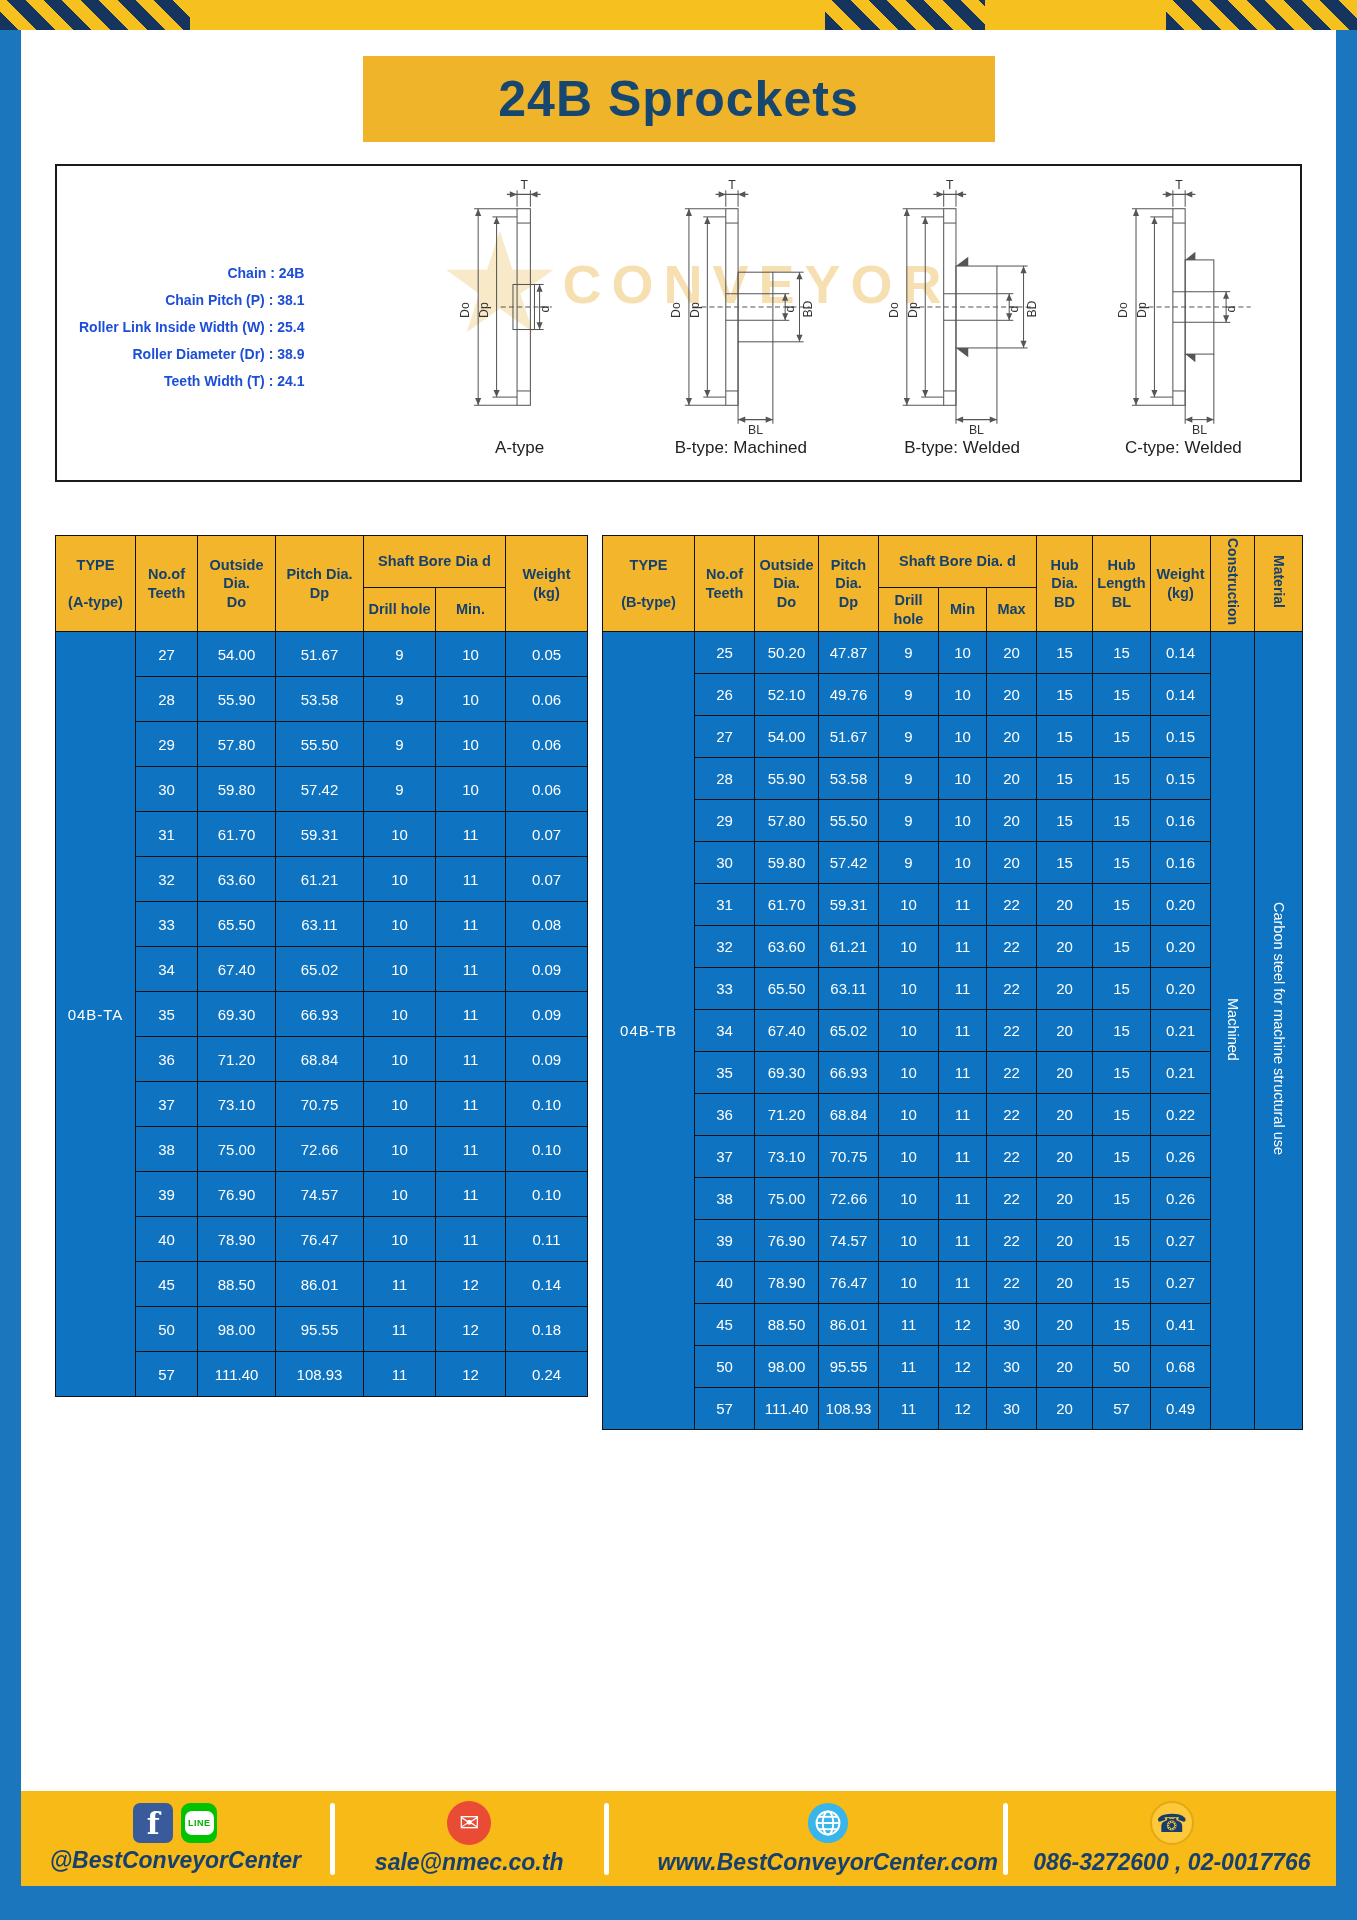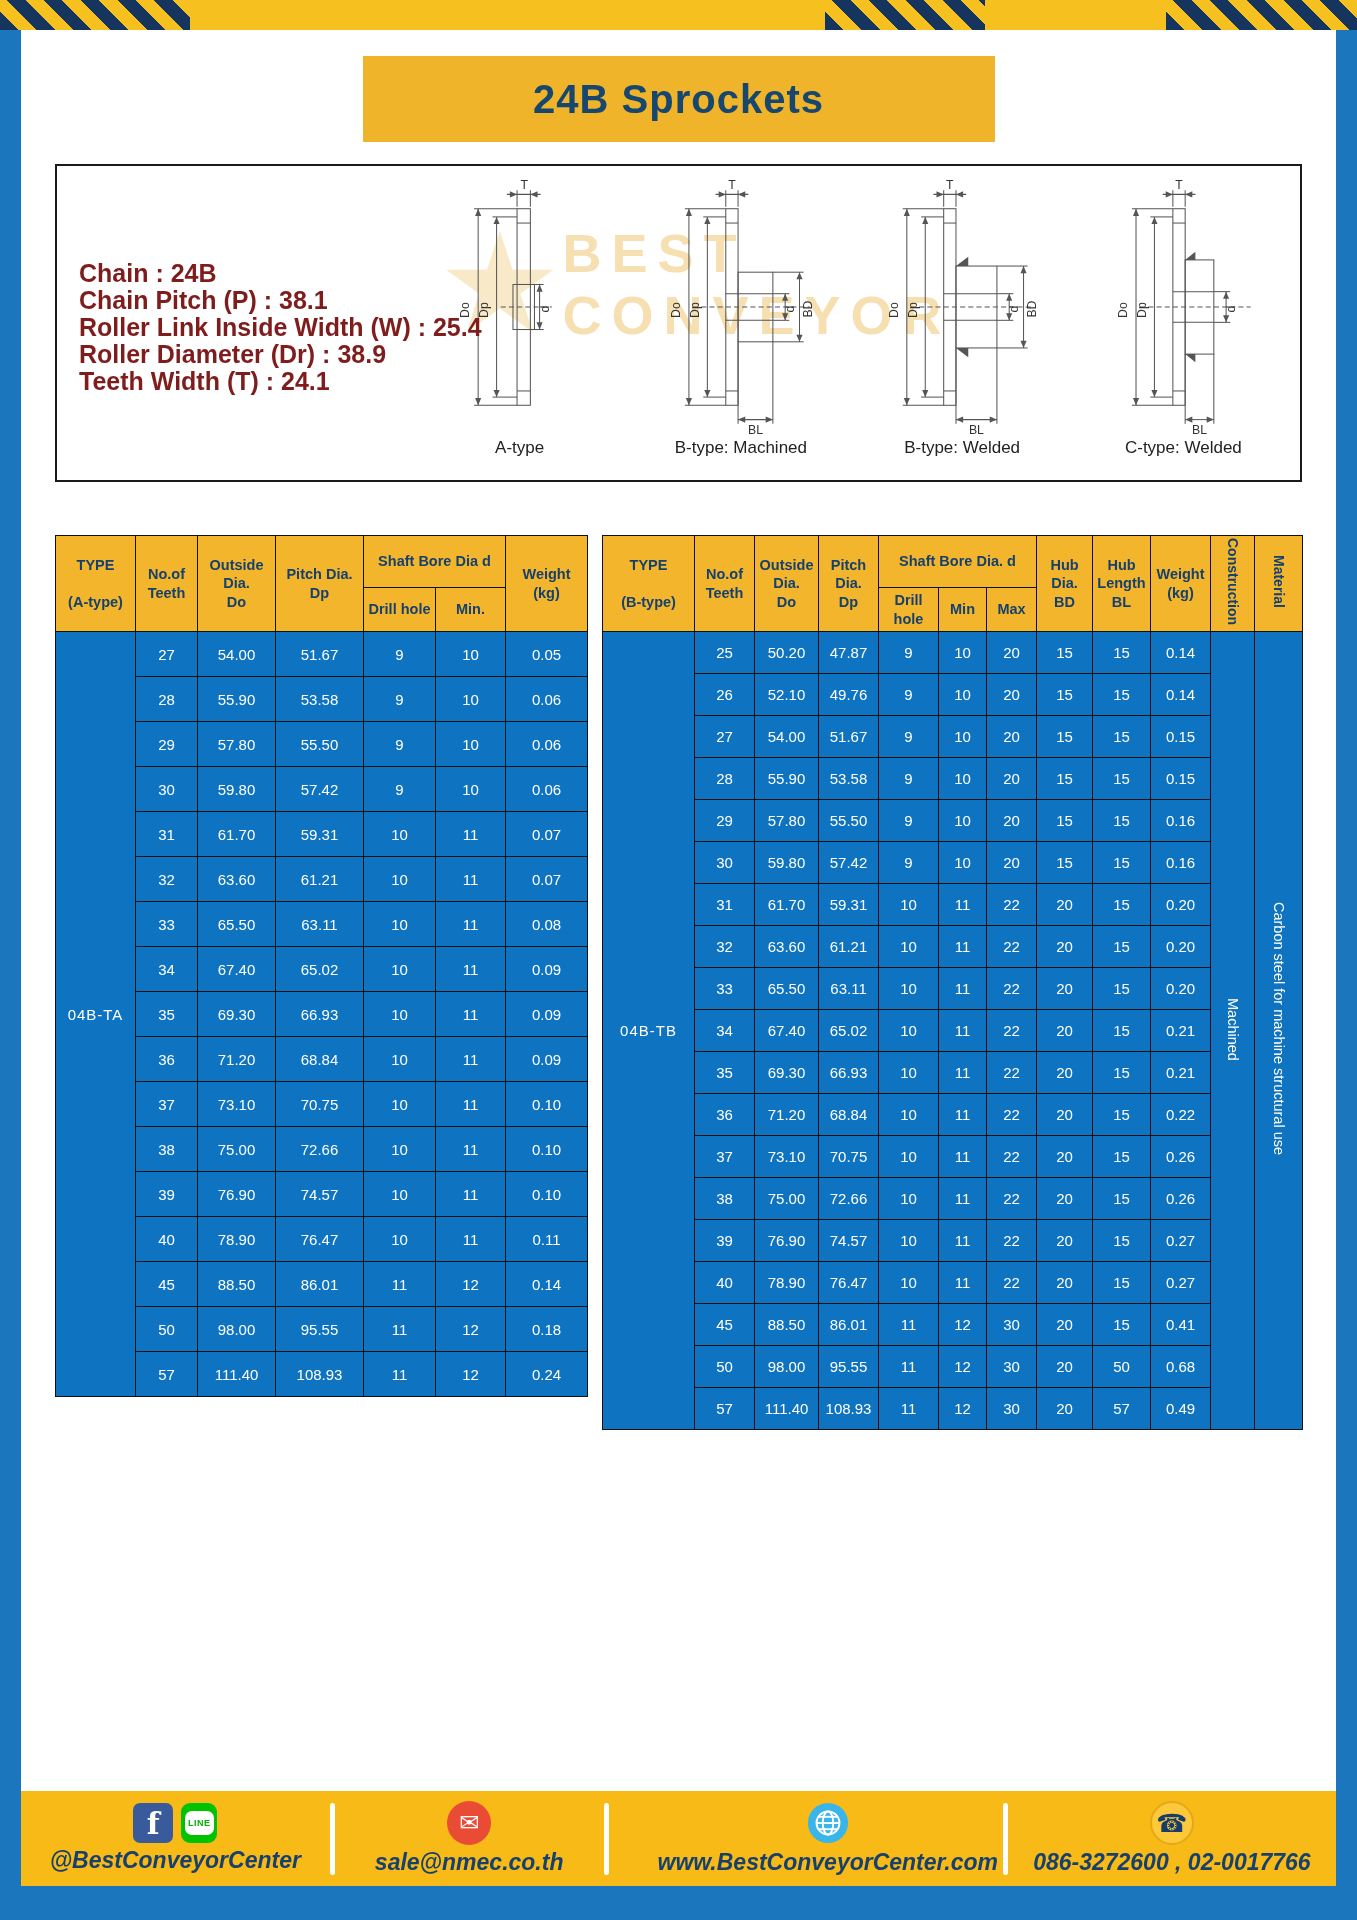--- a/index.html
+++ b/index.html
@@ -10,26 +10,26 @@
   .hazard { position:absolute; top:0; left:0; width:100%; height:30px; display:flex; }
   .hz-stripe { background:repeating-linear-gradient(45deg,#16355e 0 13px,#f6c01e 13px 26px); }
   .hz-solid  { background:#f6c01e; }
 
   
   .page { position:absolute; top:30px; left:21px; right:21px; bottom:34px; background:#ffffff; }
 
   
   .title-banner { width:632px; height:86px; margin:26px auto 0; background:#f0b42a;
     display:flex; align-items:center; justify-content:center; }
-  .title-banner span { font-size:40px; font-weight:800; color:#17476f; letter-spacing:1px; }
+  .title-banner span { font-size:50px; font-weight:800; color:#17476f; letter-spacing:1px; }
 
   
   .spec-panel { position:relative; margin:22px 34px 0; height:318px; border:2px solid #1a1a1a; background:#fff; overflow:hidden; }
   .spec-lines { position:absolute; left:22px; top:94px; z-index:2; }
-  .spec-lines div { font-size:25px; font-weight:700; color:#7f1d1d; line-height:27px; white-space:nowrap; }
+  .spec-lines div { font-size:14px; font-weight:700; color:#1d4ed8; line-height:27px; white-space:nowrap;text-align:right; }
 
   .watermark { position:absolute; left:380px; top:48px; display:flex; align-items:center; opacity:.5; z-index:0; }
   .wm-star { font-size:140px; color:#f3d694; line-height:140px; }
   .wm-text div { font-size:54px; font-weight:800; color:#eec064; letter-spacing:10px; line-height:62px; }
 
   .diagrams { position:absolute; left:352px; right:6px; top:12px; display:flex; z-index:1; }
   .diagram { flex:1; text-align:center; }
   .dsvg { width:100%; height:258px; display:block; }
   .dcaption { font-size:17px; color:#222; margin-top:2px; }
 
@@ -88,21 +88,20 @@
 
     <div class="title-banner">
       <span>24B Sprockets</span>
     </div>
 
     <div class="spec-panel">
 
       <div class="watermark">
         <div class="wm-star">★</div>
         <div class="wm-text">
-          <div>BEST</div>
           <div>CONVEYOR</div>
         </div>
       </div>
 
       <div class="spec-lines">
         <div>Chain  : 24B</div>
         <div>Chain Pitch (P)  :  38.1</div>
         <div>Roller Link Inside Width (W)  :  25.4</div>
         <div>Roller Diameter (Dr)  :  38.9</div>
         <div>Teeth Width (T)  :  24.1</div>

